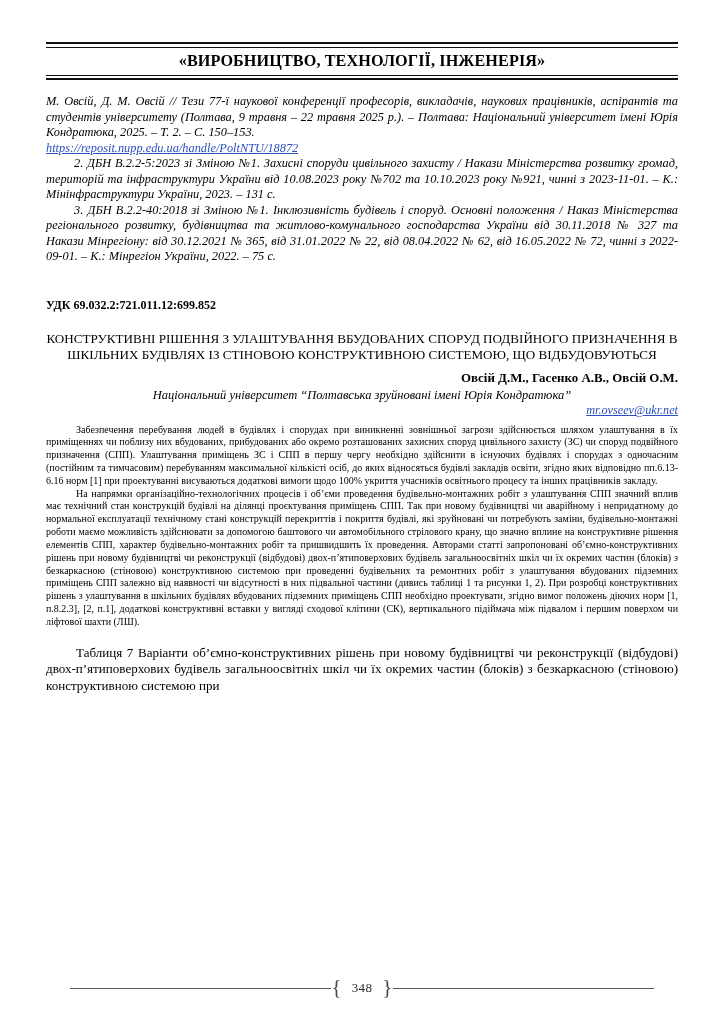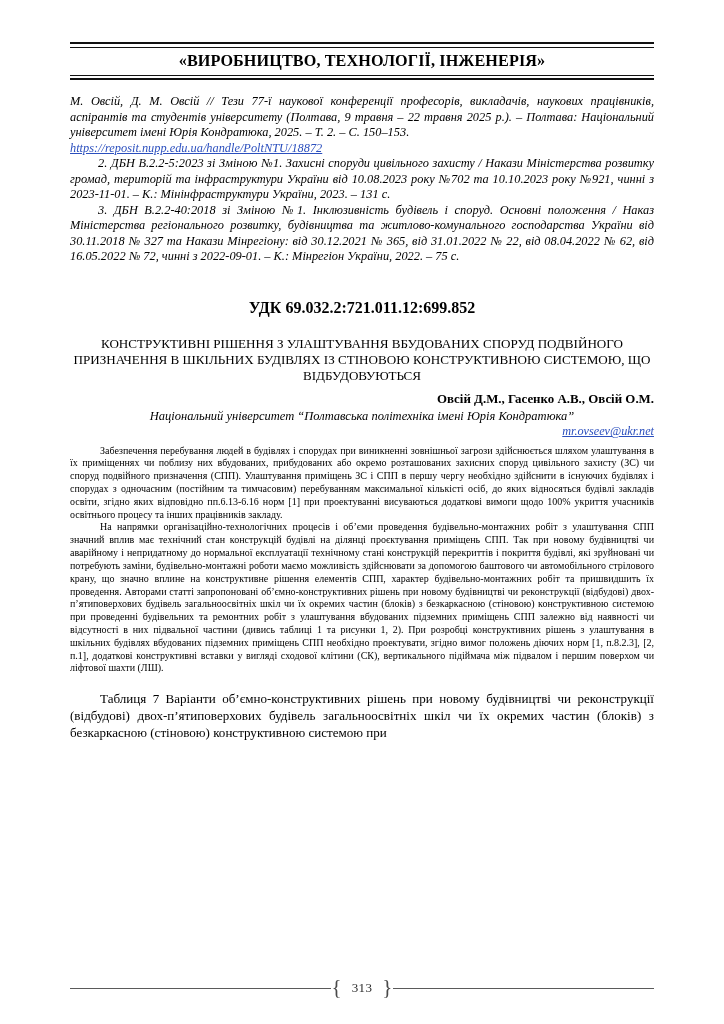--- a/index.html
+++ b/index.html
@@ -15,21 +15,21 @@
     font-family: "Liberation Serif", "DejaVu Serif", serif;
     color: #000000;
     overflow: hidden;
   }
   .page {
     position: absolute;
     left: 0; top: 0;
     width: 724px;
     height: 1024px;
     box-sizing: border-box;
-    padding: 0 70px;
+    padding: 0 46px;
   }
 
   
   .running-head {
     margin-top: 42px;
   }
   .rule-double-top {
     border-top: 2.2px solid #111;
     border-bottom: 1.1px solid #111;
     height: 2.5px;
@@ -73,23 +73,23 @@
     word-break: break-all;
   }
   .link-line {
     text-indent: 0;
   }
 
   
   .udc {
     margin-top: 34px;
     font-weight: bold;
-    font-size: 16px;
+    font-size: 12px;
     line-height: 1.2;
-    text-align: center;
+    text-align: left;
   }
   .article-title {
     margin-top: 18px;
     text-align: center;
     font-size: 13.1px;
     line-height: 1.24;
     text-transform: uppercase;
   }
   .authors {
     margin-top: 8px;
@@ -187,36 +187,36 @@
     <p class="ref-indent">2. ДБН В.2.2-5:2023 зі Зміною №1. Захисні споруди цивільного захисту / Накази Міністерства розвитку громад, територій та інфраструктури України від 10.08.2023 року №702 та 10.10.2023 року №921, чинні з 2023-11-01. – К.: Мінінфраструктури України, 2023. – 131 с.</p>
     <p class="ref-indent">3. ДБН В.2.2-40:2018 зі Зміною №1. Інклюзивність будівель і споруд. Основні положення / Наказ Міністерства регіонального розвитку, будівництва та житлово-комунального господарства України від 30.11.2018 № 327 та Накази Мінрегіону: від 30.12.2021 № 365, від 31.01.2022 № 22, від 08.04.2022 № 62, від 16.05.2022 № 72, чинні з 2022-09-01. – К.: Мінрегіон України, 2022. – 75 с.</p>
   </div>
 
   <div class="udc">УДК 69.032.2:721.011.12:699.852</div>
 
   <div class="article-title">КОНСТРУКТИВНІ РІШЕННЯ З УЛАШТУВАННЯ ВБУДОВАНИХ СПОРУД ПОДВІЙНОГО ПРИЗНАЧЕННЯ В ШКІЛЬНИХ БУДІВЛЯХ ІЗ СТІНОВОЮ КОНСТРУКТИВНОЮ СИСТЕМОЮ, ЩО ВІДБУДОВУЮТЬСЯ</div>
 
   <div class="authors">Овсій Д.М., Гасенко А.В., Овсій О.М.</div>
 
-  <div class="affiliation">Національний університет “Полтавська політехніка імені Юрія Кондратюка”</div>
+  <div class="affiliation">Національний університет “Полтавська зруйновані імені Юрія Кондратюка”</div>
 
   <div class="email-line">
     <a class="link" href="#">mr.ovseev@ukr.net</a>
   </div>
 
   <div class="body-text">
     <p>Забезпечення перебування людей в будівлях і спорудах при виникненні зовнішньої загрози здійснюється шляхом улаштування в їх приміщеннях чи поблизу них вбудованих, прибудованих або окремо розташованих  захисних споруд цивільного захисту (ЗС) чи споруд подвійного призначення (СПП). Улаштування приміщень ЗС і СПП в першу чергу необхідно здійснити в існуючих будівлях і спорудах з одночасним (постійним та тимчасовим) перебуванням максимальної кількісті осіб, до яких відносяться будівлі закладів освіти, згідно яких відповідно пп.6.13-6.16 норм [1] при проектуванні висуваються додаткові вимоги щодо 100% укриття учасників освітнього процесу та інших працівників закладу.</p>
     <p>На напрямки організаційно-технологічних процесів і об’єми проведення будівельно-монтажних робіт з улаштування СПП значний вплив має технічний стан конструкцій будівлі на ділянці проєктування приміщень СПП. Так при новому будівництві чи аварійному і непридатному до нормальної експлуатації технічному стані конструкцій перекриттів і покриття будівлі, які зруйновані чи потребують заміни, будівельно-монтажні роботи маємо можливість здійснювати за допомогою баштового чи автомобільного стрілового крану, що значно вплине на конструктивне рішення елементів СПП, характер будівельно-монтажних робіт та пришвидшить їх проведення. Авторами статті запропоновані об’ємно-конструктивних рішень при новому будівництві чи реконструкції (відбудові) двох-п’ятиповерхових будівель загальноосвітніх шкіл чи їх окремих частин (блоків) з безкаркасною (стіновою) конструктивною системою при проведенні будівельних та ремонтних робіт з улаштування вбудованих підземних приміщень СПП залежно від наявності чи відсутності в них підвальної частини (дивись таблиці 1 та рисунки 1, 2). При розробці конструктивних рішень з улаштування в шкільних будівлях вбудованих підземних приміщень СПП необхідно проектувати, згідно вимог положень діючих норм [1, п.8.2.3], [2, п.1], додаткові конструктивні вставки у вигляді сходової клітини (СК), вертикального підіймача між підвалом і першим поверхом чи ліфтової шахти (ЛШ).</p>
   </div>
 
   <div class="table-caption">
     <p>Таблиця 7 Варіанти об’ємно-конструктивних рішень при новому будівництві чи реконструкції (відбудові) двох-п’ятиповерхових будівель загальноосвітніх шкіл чи їх окремих частин (блоків) з безкаркасною (стіновою) конструктивною системою при</p>
   </div>
 
   <div class="footer">
     <span class="footer-rule"></span>
     <span class="footer-brace">{</span>
-    <span class="footer-pageno">313</span>
+    <span class="footer-pageno">348</span>
     <span class="footer-brace">}</span>
     <span class="footer-rule"></span>
   </div>
 
 </div>
 
 </body></html>

